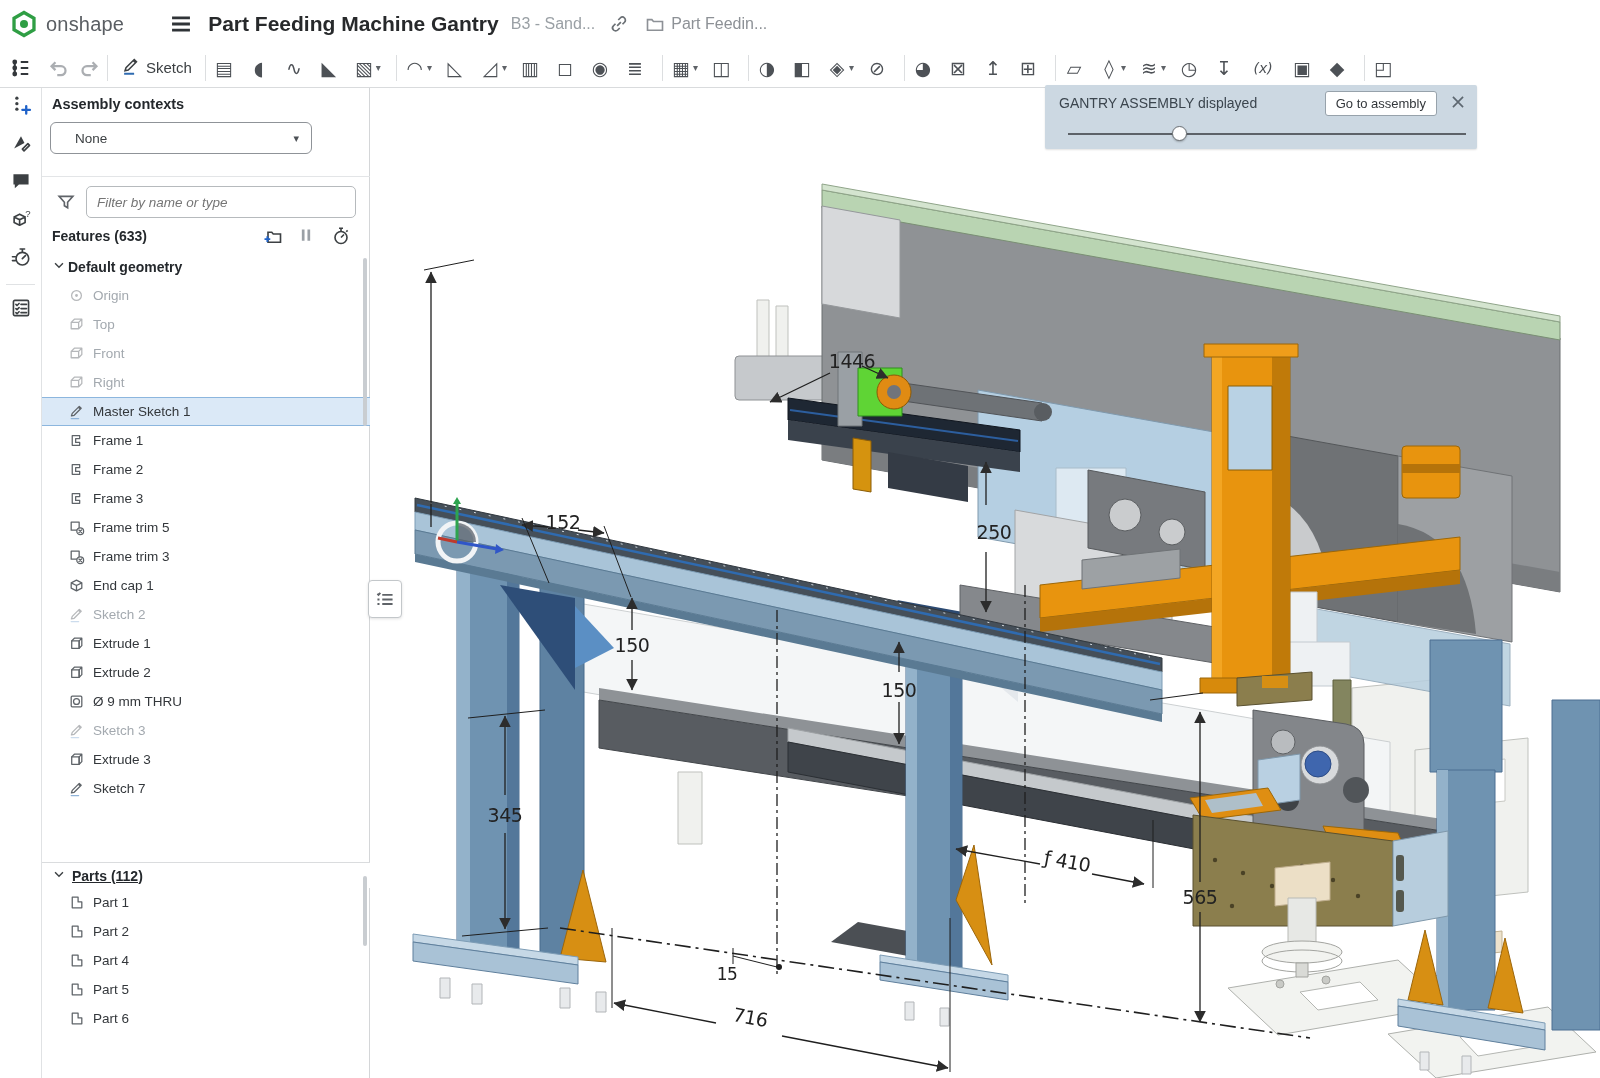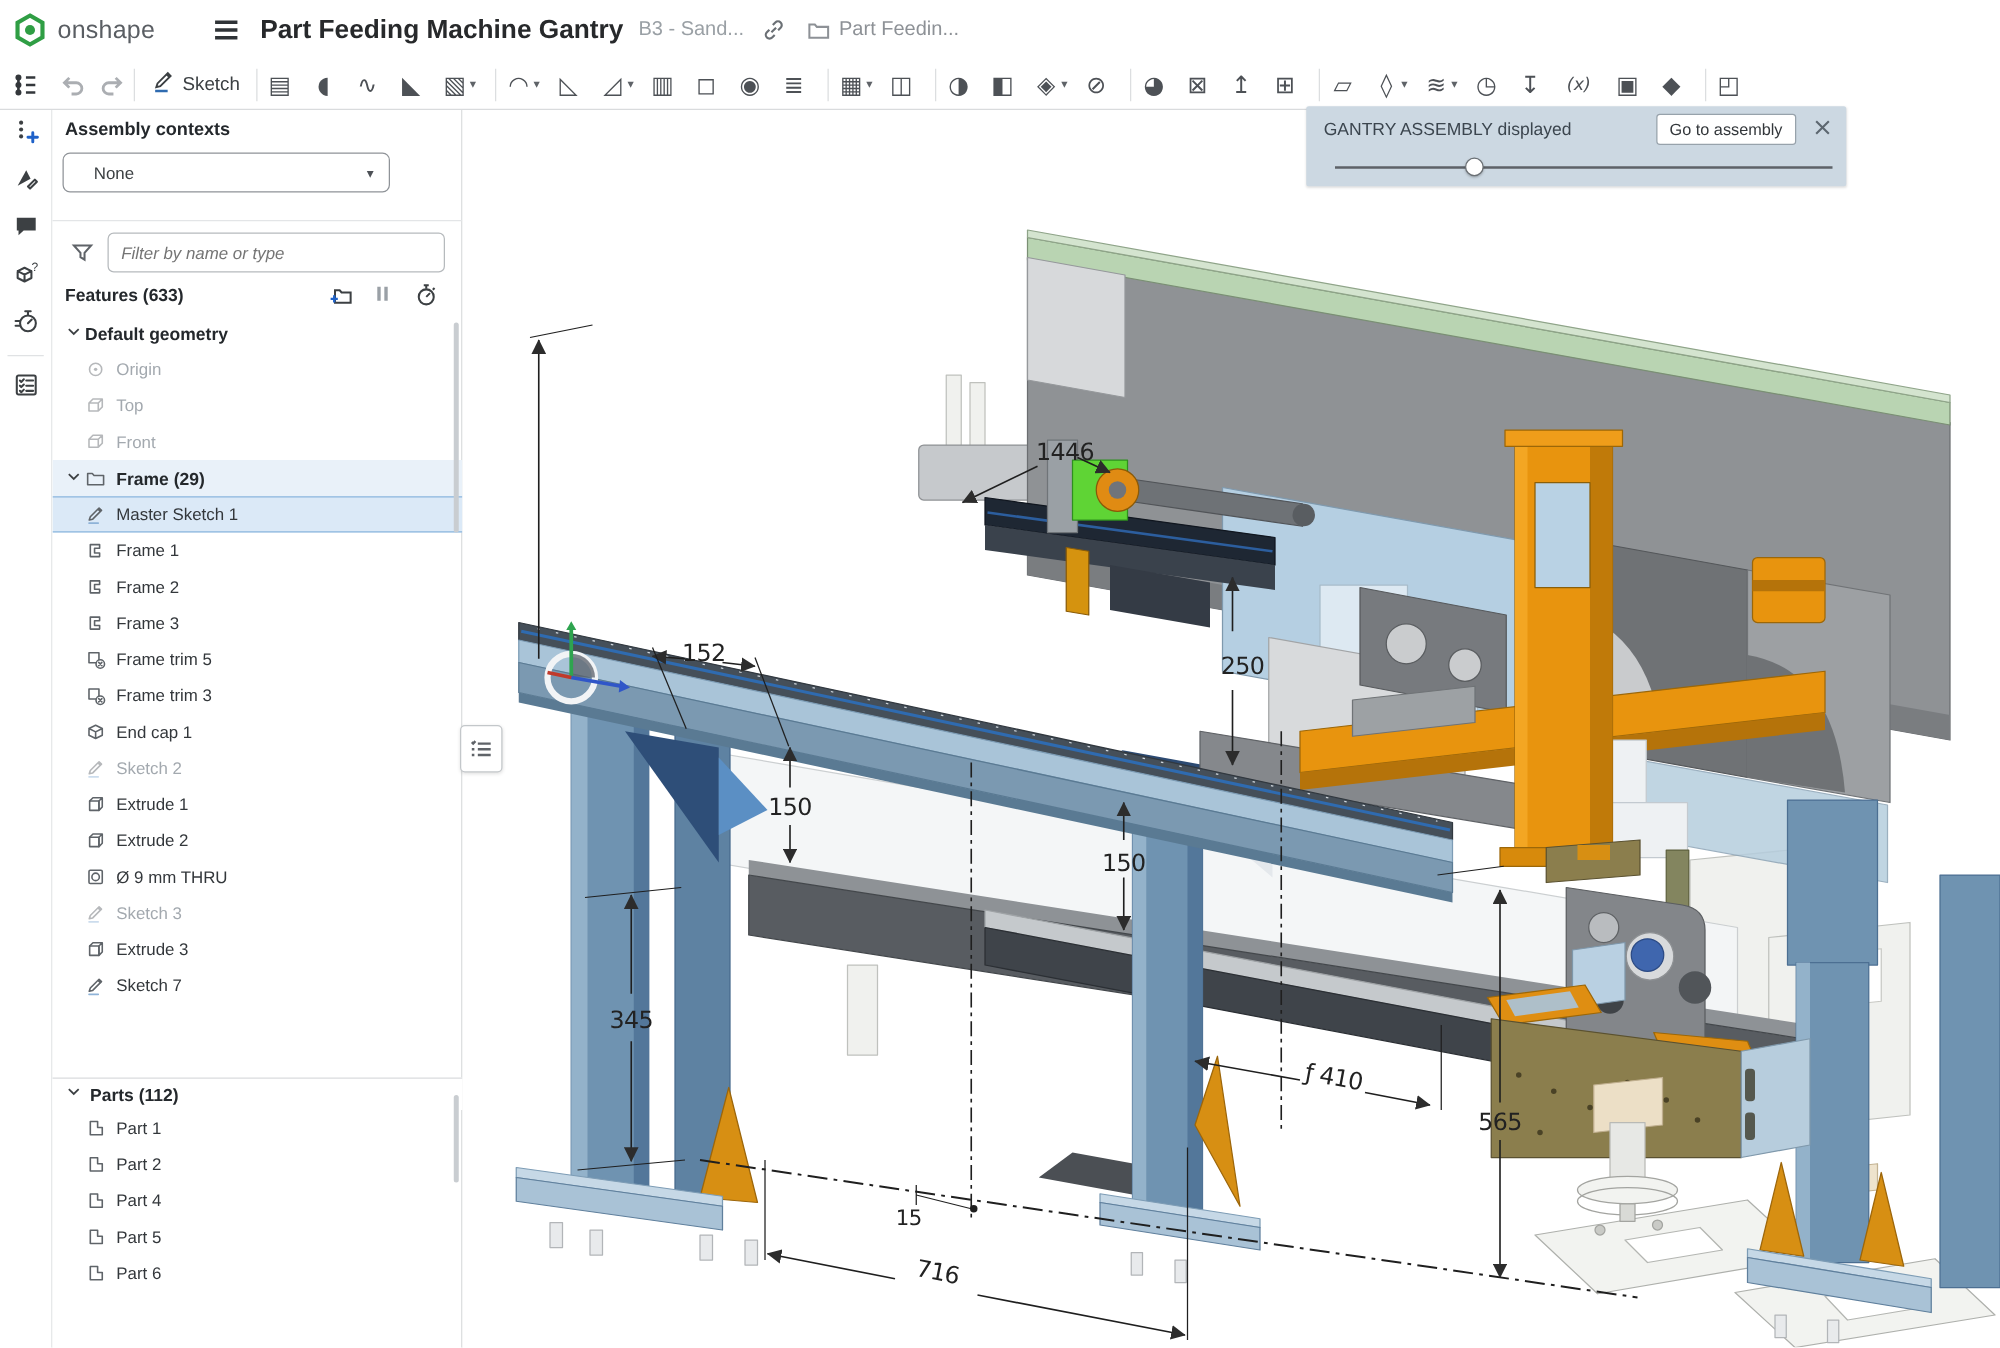--- a/index.html
+++ b/index.html
@@ -43,21 +43,21 @@
   #filter-input{position:absolute;left:44px;top:98px;width:270px;height:32px;border:1px solid #b6babd;border-radius:5px;
     font-family:"Liberation Sans",sans-serif;font-size:13.5px;font-style:italic;color:#80868b;padding:10px 10px;outline:none;}
   #features-hdr{position:absolute;left:10px;top:140px;font-size:14px;font-weight:bold;color:#24282c;}
   #fh-icons{position:absolute;right:18px;top:138px;display:flex;gap:14px;align-items:center;}
   #fh-icons .hic{width:20px;height:20px;color:#3c4043;cursor:pointer;}
   #fh-icons .hic.pause{color:#9aa0a6;}
   #feature-tree{position:absolute;left:0;top:164px;width:328px;height:610px;overflow:hidden;}
   #parts-hdr-row{position:absolute;left:0;top:774px;width:328px;height:26px;border-top:1px solid #dadcde;background:#fff;
     display:flex;align-items:center;cursor:pointer;}
   #parts-hdr-row .chev{margin-left:10px;color:#3c4043;}
-  #parts-hdr-row .lbl{margin-left:6px;font-size:14px;font-weight:bold;color:#24282c;}
+  #parts-hdr-row .lbl{margin-left:6px;font-size:14px;font-weight:bold;color:#24282c;text-decoration:underline;}
   #parts-tree{position:absolute;left:0;top:800px;width:328px;height:190px;overflow:hidden;}
   .trow{height:29px;display:flex;align-items:center;font-size:13.5px;color:#33373b;cursor:pointer;white-space:nowrap;}
   .trow .chev{width:16px;margin-left:10px;color:#3c4043;flex:0 0 16px;}
   .trow .ind{flex:0 0 26px;}
   .trow .ico{width:18px;height:18px;margin-right:7px;color:#5f6469;flex:0 0 18px;}
   .trow.group{font-weight:bold;color:#24282c;font-size:14px;}
   .trow.sup{color:#a3a9af;}
   .trow.sup .ico{opacity:.45;}
   .trow.hl{background:var(--highlight-row);}
   .trow.sel{background:var(--selection-row);border-top:1px solid #8cb6de;border-bottom:1px solid #8cb6de;}
@@ -380,28 +380,26 @@
           </svg></span>
         <span>Top</span>
       </div>
       <div class="trow sup">
         <span class="ind"></span>
         <span class="ico"><svg viewBox="0 0 16 16" width="17" height="17" fill="none" stroke="currentColor" stroke-width="1.2" stroke-linejoin="round" stroke-linecap="round">
             <path d="M3 12 3 6 6 3 13 3 13 9 10 12 Z M3 6 10 6 10 12 M10 6 13 3"></path>
           </svg></span>
         <span>Front</span>
       </div>
-      <div class="trow group hl">
-        <span class="chev"><svg viewBox="0 0 16 16" width="14" height="14" fill="none" stroke="currentColor" stroke-width="1.6">
-            <path d="M3.5 6 8 10.5 12.5 6"></path>
-          </svg></span>
-        <span class="ico"><svg viewBox="0 0 16 16" width="17" height="17" fill="none" stroke="currentColor" stroke-width="1.2" stroke-linejoin="round" stroke-linecap="round">
-            <path d="M2 4.5 h3.5 l1.3 1.5 H14 v7 H2 Z"></path>
-          </svg></span>
-        <span>Frame (29)</span>
+      <div class="trow sup">
+        <span class="ind"></span>
+        <span class="ico"><svg viewBox="0 0 16 16" width="17" height="17" fill="none" stroke="currentColor" stroke-width="1.2" stroke-linejoin="round" stroke-linecap="round">
+            <path d="M3 12 3 6 6 3 13 3 13 9 10 12 Z M3 6 10 6 10 12 M10 6 13 3"></path>
+          </svg></span>
+        <span>Right</span>
       </div>
       <div class="trow sel">
         <span class="ind"></span>
         <span class="ico"><svg viewBox="0 0 16 16" width="17" height="17" fill="none" stroke="currentColor" stroke-width="1.2" stroke-linejoin="round" stroke-linecap="round">
             <path d="M3.2 12.2 4 9.8 10.6 3.2 12.4 5 5.8 11.6 Z M9.8 4 11.6 5.8"></path>
             <path d="M3 14.6 h7" stroke="#8fb3d8"></path>
           </svg></span>
         <span>Master Sketch 1</span>
       </div>
       <div class="trow">

